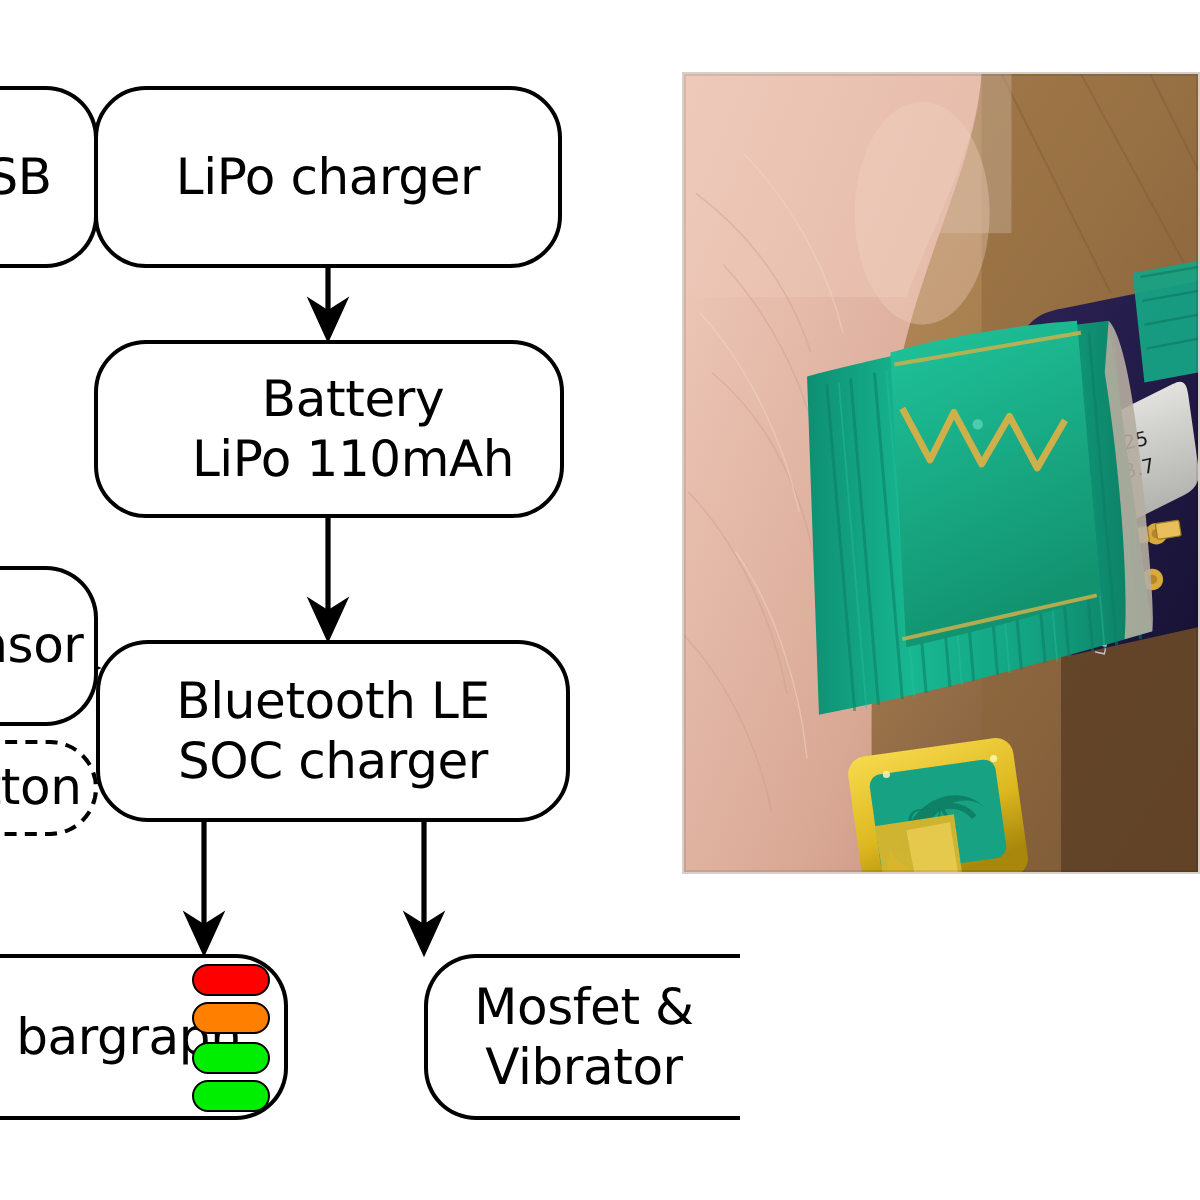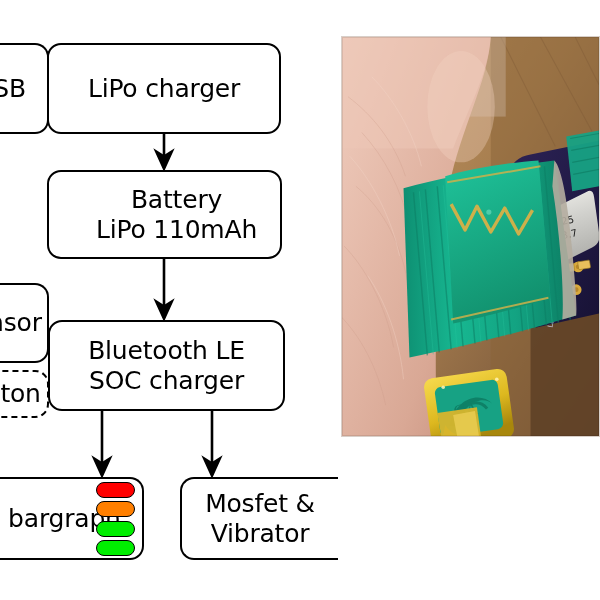--- a/index.html
+++ b/index.html
@@ -25,21 +25,21 @@
   #diagram {
     position: absolute;
     left: 0; top: 0;
     width: 340px; height: 600px;
   }
   .node {
     position: absolute;
     box-sizing: border-box;
     background: #ffffff;
     border: 2.2px solid #000000;
-    border-radius: 14px;
+    border-radius: 26px;
     display: flex;
     align-items: center;
     justify-content: center;
     text-align: center;
     color: #000000;
     font-size: 25px;
     line-height: 1.18;
     letter-spacing: -0.2px;
     white-space: pre-line;
   }
@@ -49,20 +49,21 @@
   }
   .node.clipped-left {
     border-left: none;
     border-top-left-radius: 0;
     border-bottom-left-radius: 0;
   }
   .node.clipped-right {
     border-right: none;
     border-top-right-radius: 0;
     border-bottom-right-radius: 0;
+    margin-left: 32px;
   }
 
   
   #n-usb        { left: -46px;  top: 43px;  width: 95px;  height: 91px; }
   #n-charger    { left: 47px;   top: 43px;  width: 234px; height: 91px; }
   #n-battery    { left: 47px;   top: 170px; width: 235px; height: 89px; padding-left: 24px; }
   #n-sensor     { left: -48px;  top: 283px; width: 97px;  height: 80px; }
   #n-button     { left: -48px;  top: 370px; width: 97px;  height: 48px; }
   #n-ble        { left: 48px;   top: 320px; width: 237px; height: 91px; }
   #n-bargraph   { left: -62px;  top: 477px; width: 206px; height: 83px;

